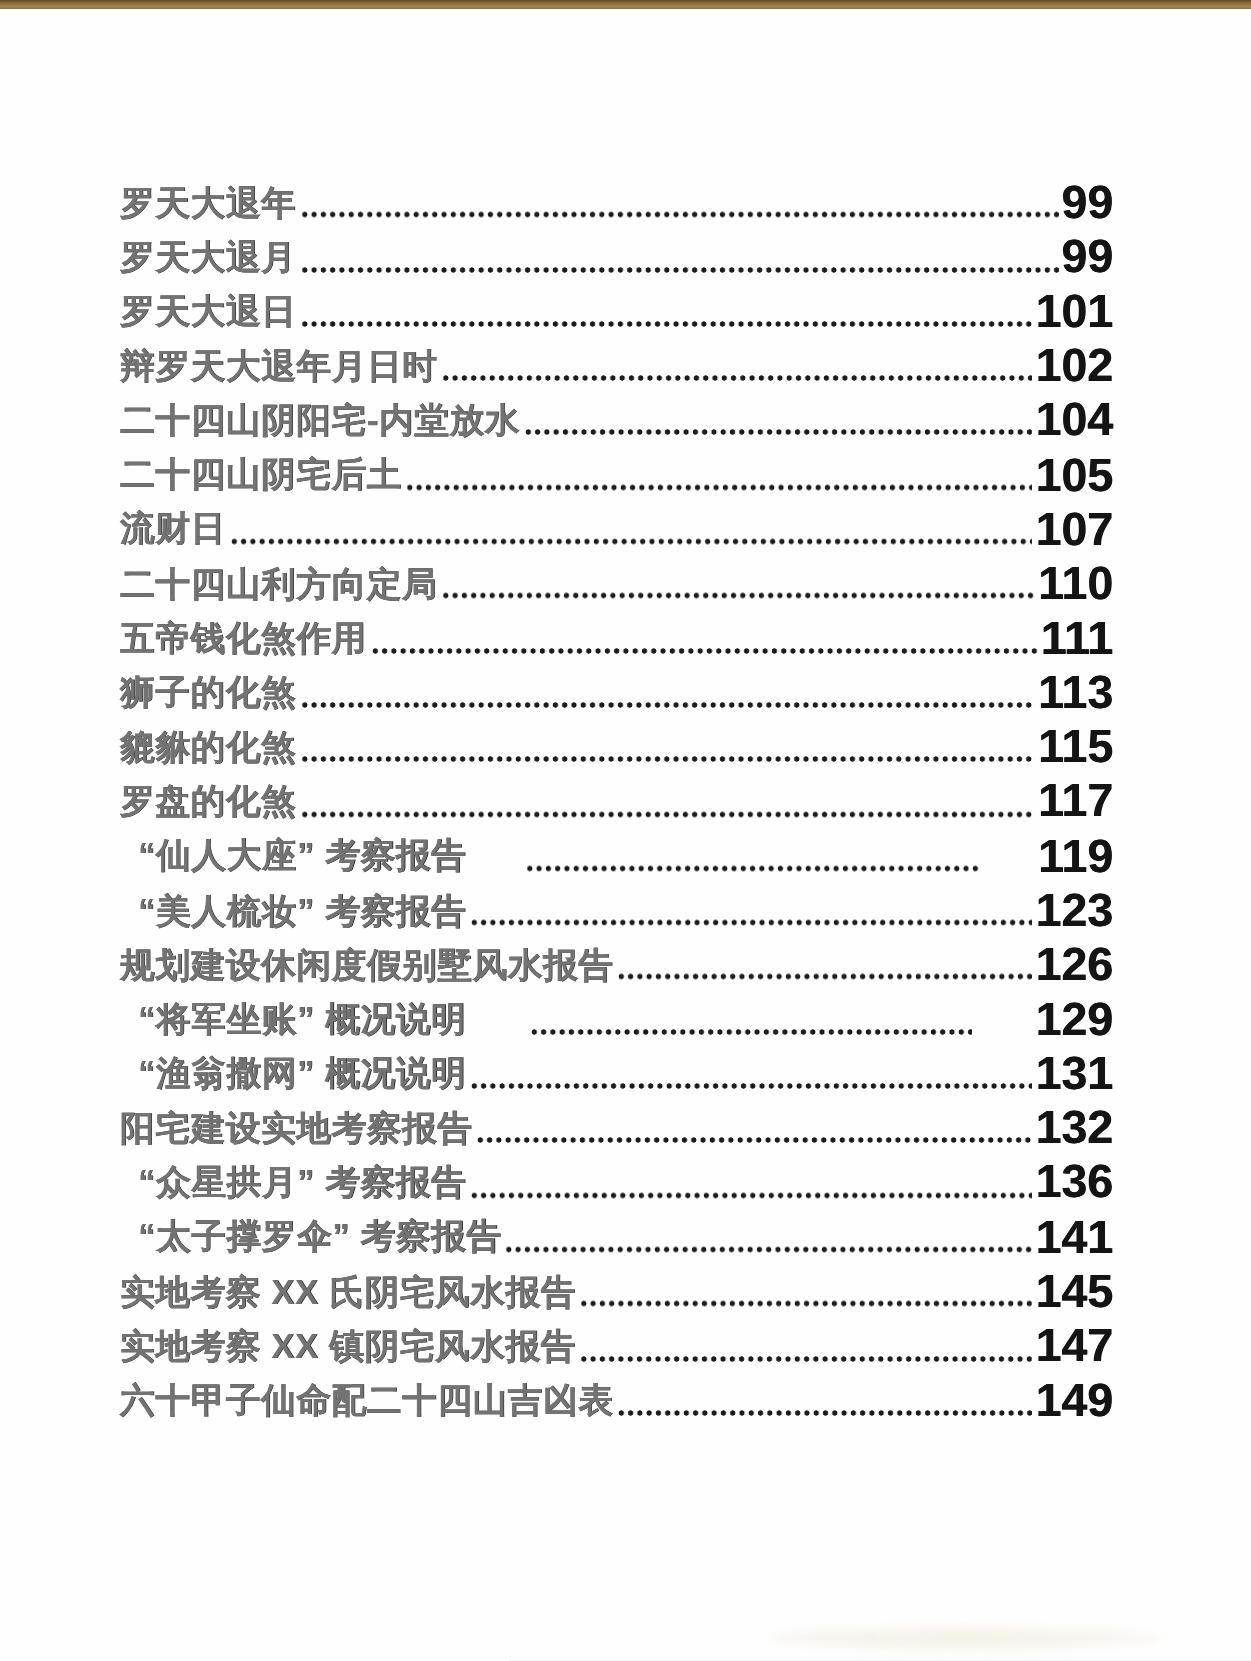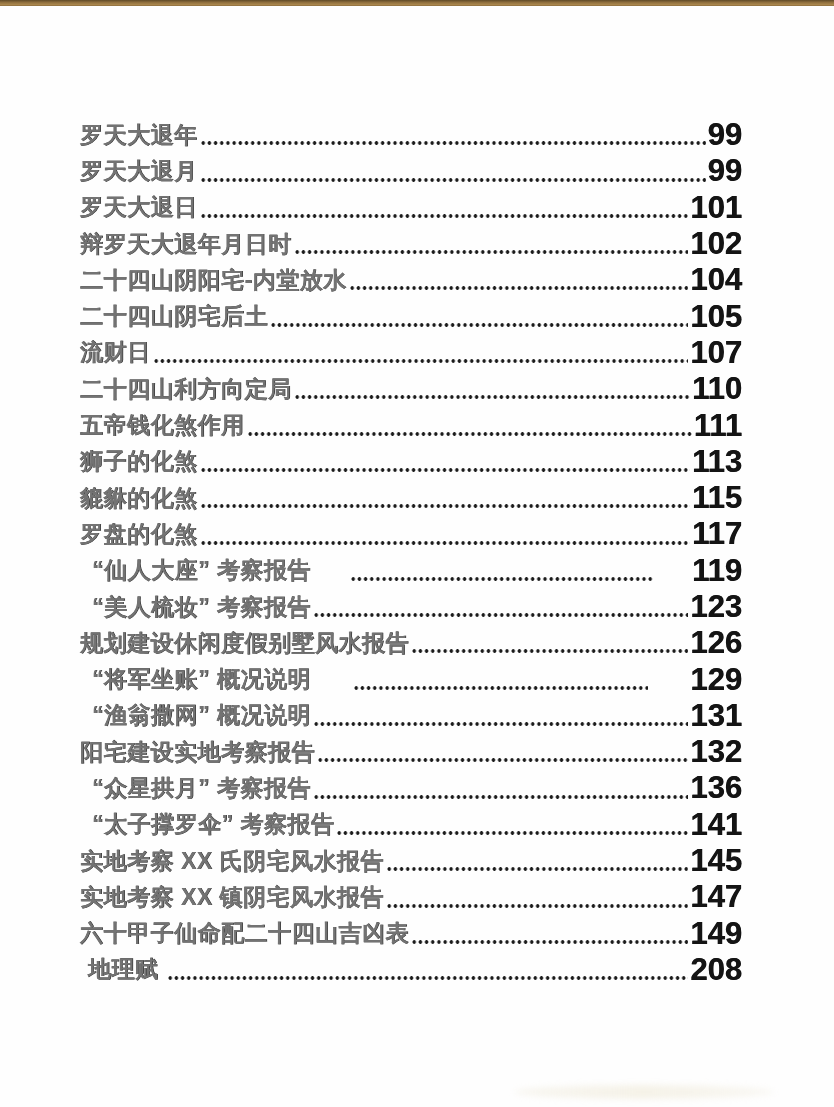--- a/index.html
+++ b/index.html
@@ -208,20 +208,15 @@
     <span class="toc-leader"></span>
     <span class="toc-page">147</span>
   </div>
 
   <div class="toc-row">
     <span class="toc-title">六十甲子仙命配二十四山吉凶表</span>
     <span class="toc-leader"></span>
     <span class="toc-page">149</span>
   </div>
 
-  <div class="toc-row" style="padding-left: 8px;">
-    <span class="toc-title">地理赋 </span>
-    <span class="toc-leader"></span>
-    <span class="toc-page">208</span>
-  </div>
 </div>
   <div class="scan-smudge"></div>
 </div>
 
 </body></html>

